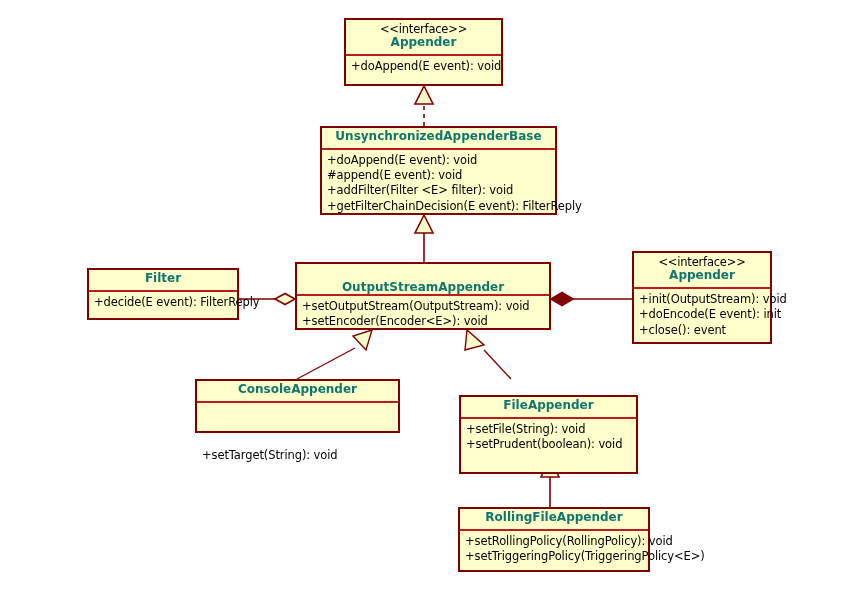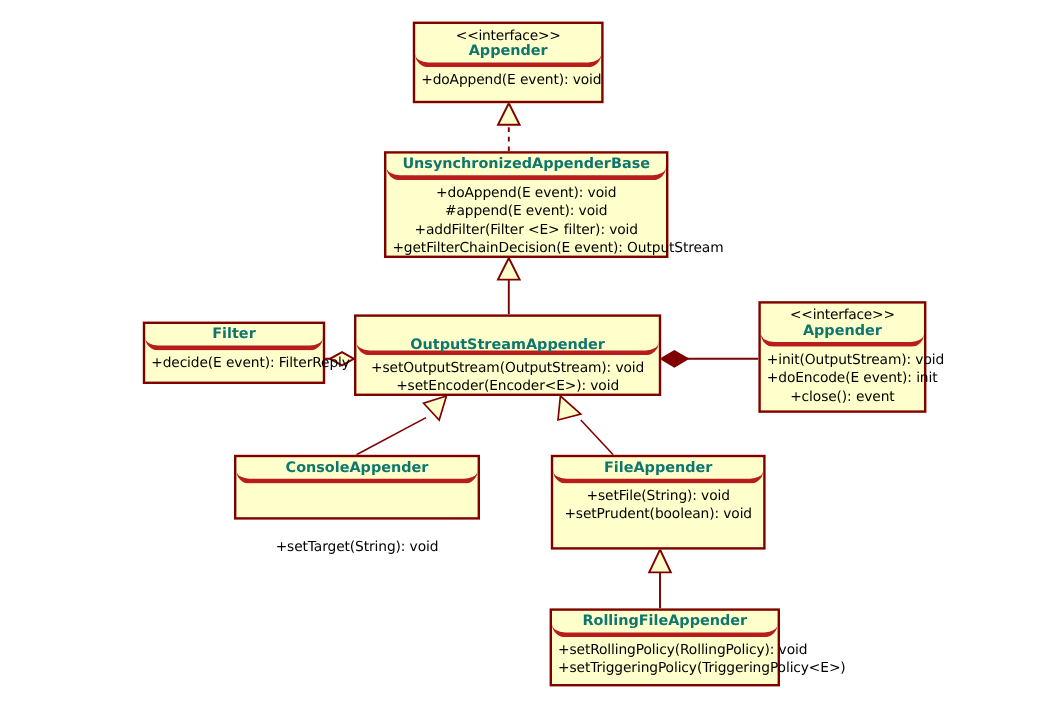--- a/index.html
+++ b/index.html
@@ -30,23 +30,22 @@
     background: #ffffcc;
     border: 2px solid #800000;
     display: flex;
     flex-direction: column;
     z-index: 2;
   }
   .class-header {
     box-sizing: border-box;
     padding: 3px 6px 4px 6px;
     text-align: center;
-    border-bottom: 4px solid #b91c1c;
+    border-bottom: 2px solid #b91c1c;
     line-height: 1.16;
-    border-radius: 11px;
   }
   .stereotype {
     display: block;
     font-size: 11.5px;
     font-weight: normal;
     color: #000000;
     letter-spacing: -0.2px;
   }
   .class-name {
     display: block;
@@ -58,21 +57,20 @@
     box-sizing: border-box;
     padding: 3px 5px 4px 5px;
     flex: 1 1 auto;
   }
   .member {
     font-size: 11.5px;
     color: #000000;
     line-height: 1.33;
     white-space: nowrap;
     letter-spacing: -0.1px;
-    text-align: center;
   }
 </style>
 </head>
 <body>
 
 <div id="diagram-canvas">
 
   <svg id="connector-layer" width="866" height="604" viewBox="0 0 866 604" xmlns="http://www.w3.org/2000/svg">
 
     <g>
@@ -122,35 +120,35 @@
   </div>
 
   <div class="uml-class" style="left:320px; top:126px; width:237px; height:89px;">
     <div class="class-header" style="height:22px; padding-top:2px;">
       <span class="class-name">UnsynchronizedAppenderBase</span>
     </div>
     <div class="class-members">
       <div class="member">+doAppend(E event): void</div>
       <div class="member">#append(E event): void</div>
       <div class="member">+addFilter(Filter &lt;E&gt; filter): void</div>
-      <div class="member">+getFilterChainDecision(E event): OutputStream</div>
+      <div class="member">+getFilterChainDecision(E event): FilterReply</div>
     </div>
   </div>
 
   <div class="uml-class" style="left:295px; top:262px; width:256px; height:68px;">
     <div class="class-header" style="height:32px; padding-top:17px;">
       <span class="class-name">OutputStreamAppender</span>
     </div>
     <div class="class-members">
       <div class="member">+setOutputStream(OutputStream): void</div>
       <div class="member">+setEncoder(Encoder&lt;E&gt;): void</div>
     </div>
   </div>
 
-  <div class="uml-class" style="left:87px; top:268px; width:152px; height:52px;margin-left:32px;">
+  <div class="uml-class" style="left:87px; top:268px; width:152px; height:52px;">
     <div class="class-header" style="height:22px; padding-top:2px;">
       <span class="class-name">Filter</span>
     </div>
     <div class="class-members">
       <div class="member">+decide(E event): FilterReply</div>
     </div>
   </div>
 
   <div class="uml-class" style="left:632px; top:251px; width:140px; height:93px;">
     <div class="class-header" style="height:36px;">
@@ -166,21 +164,21 @@
 
   <div class="uml-class" style="left:195px; top:379px; width:205px; height:54px;gap:42px;">
     <div class="class-header" style="height:22px; padding-top:2px;">
       <span class="class-name">ConsoleAppender</span>
     </div>
     <div class="class-members">
       <div class="member">+setTarget(String): void</div>
     </div>
   </div>
 
-  <div class="uml-class" style="left:459px; top:379px; width:179px; height:79px;">
+  <div class="uml-class" style="left:459px; top:395px; width:179px; height:79px;">
     <div class="class-header" style="height:22px; padding-top:2px;">
       <span class="class-name">FileAppender</span>
     </div>
     <div class="class-members">
       <div class="member">+setFile(String): void</div>
       <div class="member">+setPrudent(boolean): void</div>
     </div>
   </div>
 
   <div class="uml-class" style="left:458px; top:507px; width:192px; height:65px;">

